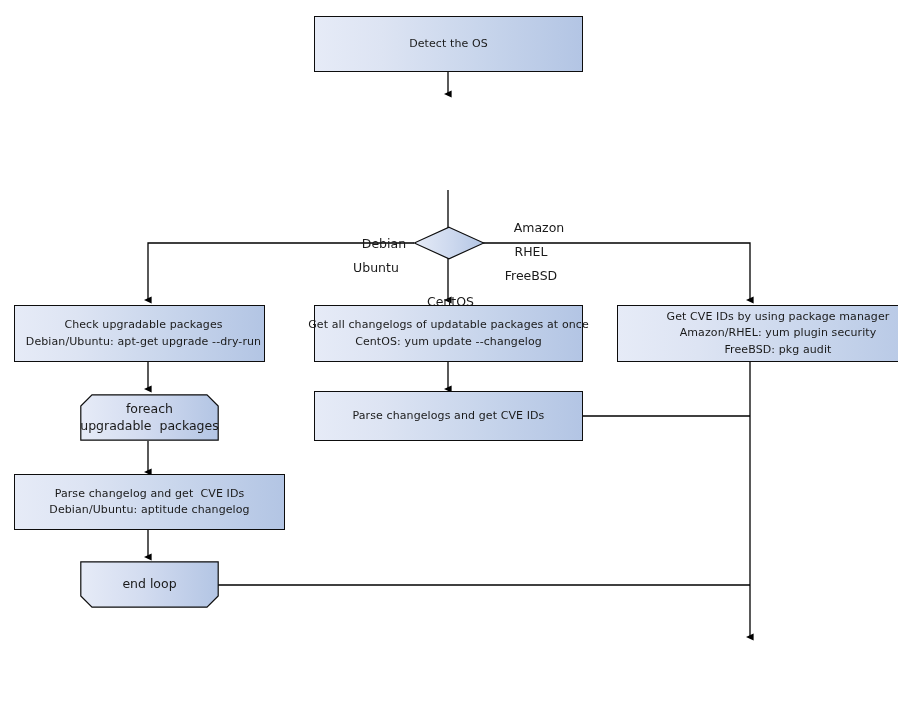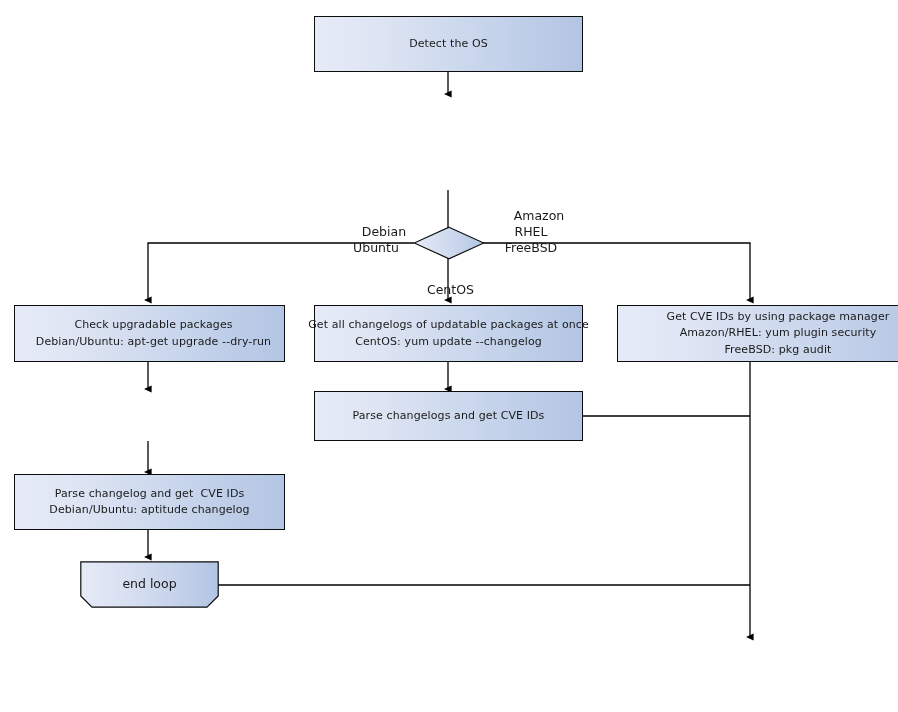--- a/index.html
+++ b/index.html
@@ -61,21 +61,21 @@
     justify-content: center;
     text-align: center;
     font-size: 12.5px;
     line-height: 16.5px;
     color: #1a1a1a;
     white-space: pre;
   }
   .edge-label {
     position: absolute;
     font-size: 12.5px;
-    line-height: 16px;
+    line-height: 24px;
     color: #1a1a1a;
     white-space: pre;
   }
   .lbl-right { text-align: center; }
   .lbl-left  { text-align: center; }
   .overflow-text {
     white-space: pre;
   }
 </style>
 </head>
@@ -141,36 +141,52 @@
   <div class="edge-label lbl-right" style="left:490px; top:192px; width:82px;">
     <span>Amazon
 RHEL
 FreeBSD</span>
   </div>
 
   <div class="edge-label" style="left:411px; top:266px; width:56px; text-align:center;">
     <span>CentOS</span>
   </div>
 
-  <div class="node rect" style="left:14px; top:305px; width:271px; height:57px;padding-left:8px;">
+  <div class="node rect" style="left:14px; top:305px; width:251px; height:57px;padding-left:8px;">
     <span>Check upgradable packages
 Debian/Ubuntu: apt-get upgrade --dry-run</span>
   </div>
 
   <div class="node rect overflow-text" style="left:314px; top:305px; width:269px; height:57px;">
     <span>Get all changelogs of updatable packages at once
 CentOS: yum update --changelog</span>
   </div>
 
   <div class="node rect" style="left:617px; top:305px; width:322px; height:57px;">
     <span>Get CVE IDs by using package manager
 Amazon/RHEL: yum plugin security
 FreeBSD: pkg audit</span>
   </div>
 
+  <div class="shape-wrap" style="left:80px; top:394px; width:139px; height:47px;">
+    <svg width="139" height="47" viewBox="0 0 139 47">
+      <defs>
+        <linearGradient id="gradLoopA" x1="0" y1="0" x2="1" y2="0">
+          <stop offset="0%" stop-color="#e6ebf7"></stop>
+          <stop offset="45%" stop-color="#d3dcf0"></stop>
+          <stop offset="100%" stop-color="#b3c5e4"></stop>
+        </linearGradient>
+      </defs>
+      <path d="M0.8,46.2 L0.8,12 L12,0.8 L127,0.8 L138.2,12 L138.2,46.2 Z" fill="url(#gradLoopA)" stroke="#0d0d0d" stroke-width="1.2"></path>
+    </svg>
+    <div class="shape-label">
+      <span>foreach
+upgradable  packages</span>
+    </div>
+  </div>
 
   <div class="node rect" style="left:14px; top:474px; width:271px; height:56px;">
     <span>Parse changelog and get  CVE IDs
 Debian/Ubuntu: aptitude changelog</span>
   </div>
 
   <div class="node rect" style="left:314px; top:391px; width:269px; height:50px;">
     <span>Parse changelogs and get CVE IDs</span>
   </div>
 

